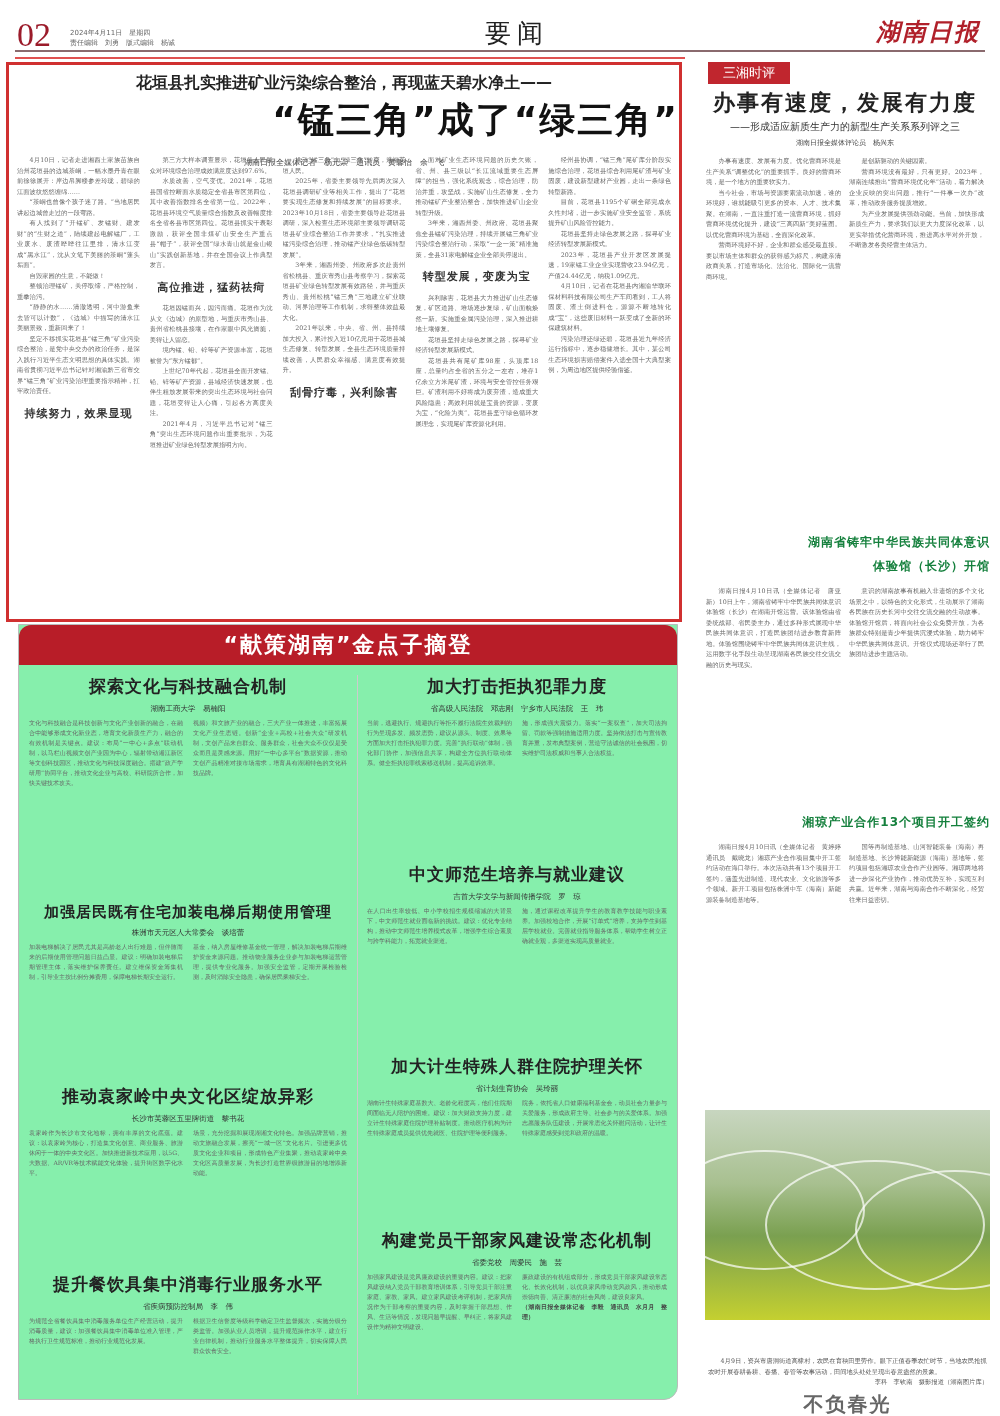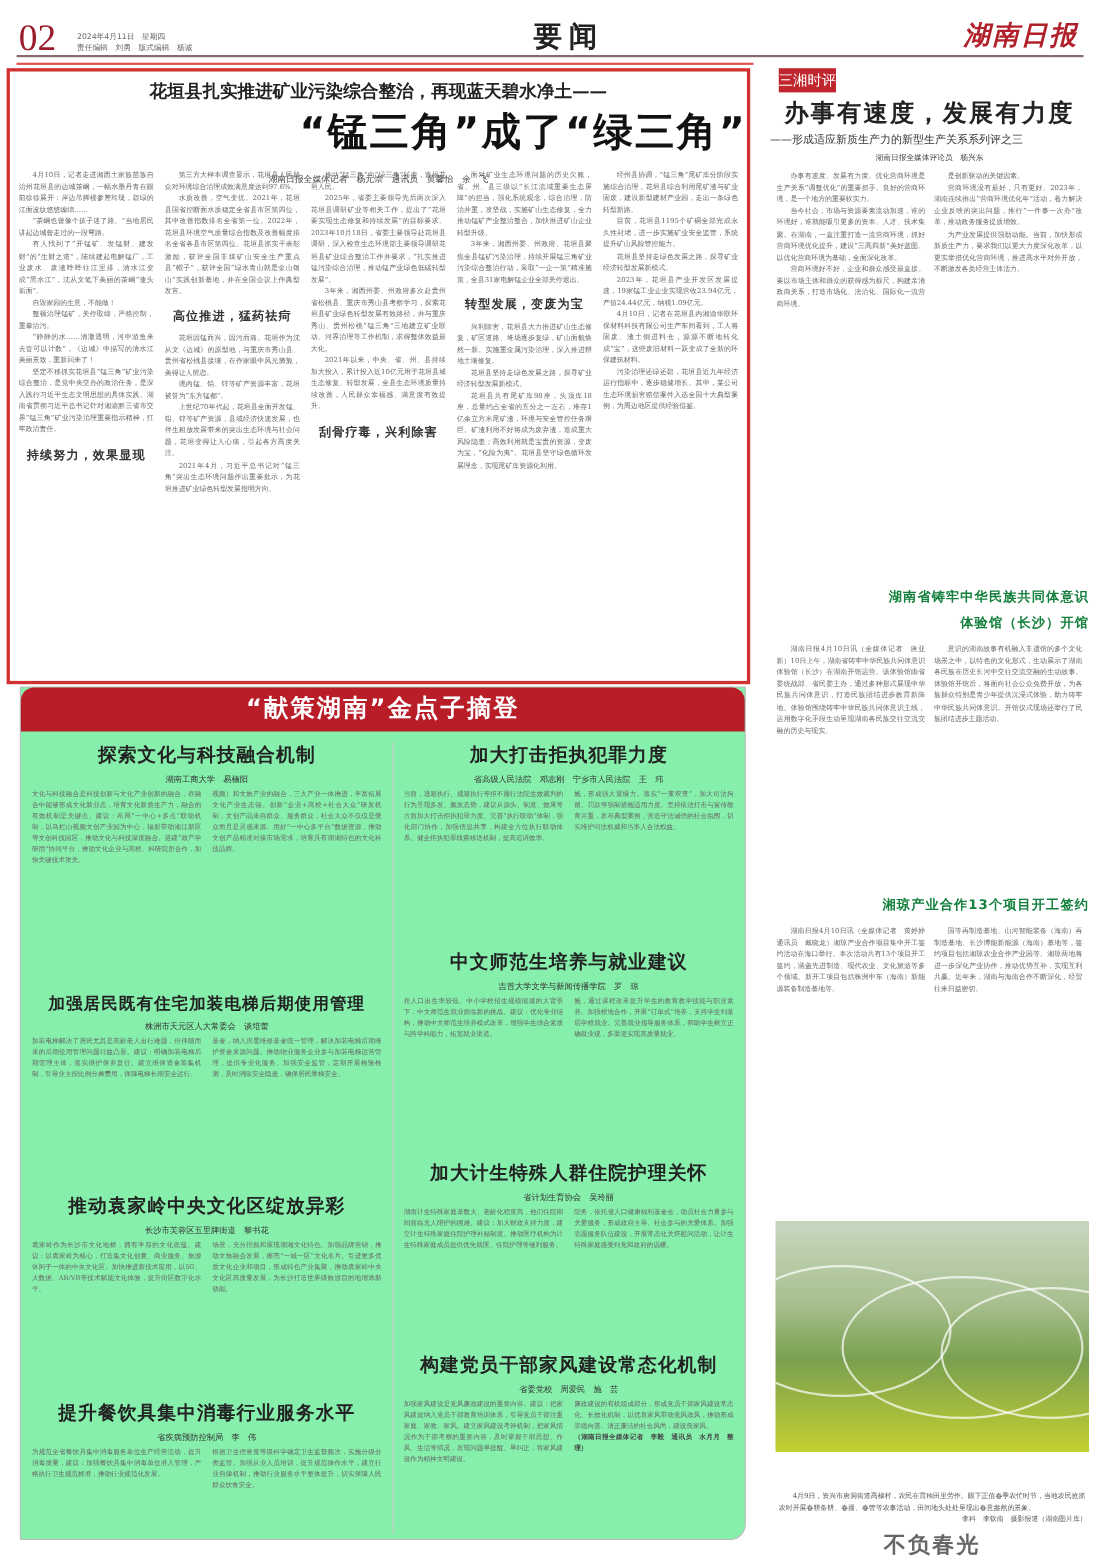--- a/index.html
+++ b/index.html
@@ -1,37 +1,37 @@
 <!DOCTYPE html>
 <html><head>
 <meta charset="utf-8">
 <style>
 *{box-sizing:border-box;margin:0;padding:0}
 body{width:1000px;height:1416px;background:#fff;font-family:"DejaVu Serif",serif;color:#333;position:relative;overflow:hidden}
 .masthead{position:absolute;left:15px;top:10px;width:970px;height:45px}
 .page-no{position:absolute;left:2px;top:8px;font-family:"Liberation Serif",serif;font-size:34px;color:#9b1b2a;line-height:34px}
 .meta{position:absolute;left:55px;top:18px;font-size:7px;color:#666;line-height:10px;font-family:"DejaVu Sans",sans-serif}
-.section-title{position:absolute;left:470px;top:6px;font-size:26px;font-weight:bold;color:#222;letter-spacing:6px}
+.section-title{position:absolute;left:470px;top:6px;font-size:26px;font-weight:normal;color:#222;letter-spacing:6px}
 .logo{position:absolute;right:5px;top:6px;font-size:24px;color:#b0202a;font-style:italic;font-weight:bold;letter-spacing:2px}
 .rule1{position:absolute;left:15px;top:50px;width:970px;height:2px;background:#8a6a6e}
 .rule2{position:absolute;left:15px;top:57px;width:670px;height:2px;background:#e05050}
 
 .lead{position:absolute;left:6px;top:62px;width:676px;height:560px;border:3px solid #d03030}
 .lead .kicker{text-align:center;font-size:16px;font-weight:bold;color:#222;margin-top:8px}
 .lead .headline{text-align:right;font-family:"DejaVu Sans",sans-serif;font-size:36px;font-weight:bold;color:#111;margin-top:2px;letter-spacing:2px}
 .lead .byline{text-align:center;font-size:8px;color:#444;margin-top:12px;font-family:"DejaVu Sans",sans-serif}
 .cols{position:absolute;top:90px;left:8px;right:8px;bottom:8px;display:grid;grid-template-columns:repeat(5,1fr);gap:10px}
 .col{font-size:6.3px;line-height:10.5px;color:#666;overflow:hidden;text-align:justify}
 .col p{text-indent:2em}
 .subhead{font-family:"DejaVu Sans",sans-serif;font-weight:bold;font-size:11px;color:#333;text-align:center;margin:12px 0 10px;letter-spacing:1px}
 
 .rightcol{position:absolute;left:700px;top:62px;width:290px}
-.tag{display:inline-block;background:#c0262e;color:#fff;font-family:"DejaVu Sans",sans-serif;font-size:13px;padding:2px 0;margin-left:8px}
+.tag{display:inline-block;background:#c0262e;color:#fff;font-family:"DejaVu Sans",sans-serif;font-size:13px;padding:2px 15px;margin-left:8px}
 .commentary-title{font-size:22px;font-weight:bold;color:#222;text-align:center;margin-top:4px;letter-spacing:2px}
-.commentary-sub{font-family:"DejaVu Sans",sans-serif;font-size:10px;color:#333;text-align:left;margin-top:2px}
+.commentary-sub{font-family:"DejaVu Sans",sans-serif;font-size:10px;color:#333;text-align:center;margin-top:2px}
 .commentary-by{font-family:"DejaVu Sans",sans-serif;font-size:7px;color:#444;text-align:center;margin-top:4px}
 .rcols{display:grid;grid-template-columns:1fr 1fr;gap:8px;margin-top:8px;padding:0 6px}
 .rcols .col{font-size:6.3px;line-height:10.5px}
 
 .news-title{font-family:"DejaVu Sans",sans-serif;font-weight:bold;font-size:12px;color:#15803d;text-align:right;line-height:24px;letter-spacing:1px}
 
 .panel{position:absolute;left:18px;top:624px;width:660px;height:776px;border:1.5px solid #bbb;border-radius:0 0 14px 0;background:#86efac}
 .panel-header{height:40px;background:#b81d28;color:#fff;font-family:"DejaVu Sans",sans-serif;font-size:22px;font-weight:bold;text-align:center;line-height:40px;border-radius:12px 12px 0 0;letter-spacing:2px}
 .article{position:absolute}
 .article .atitle{font-size:17px;font-weight:bold;color:#222;text-align:center;letter-spacing:1px}

